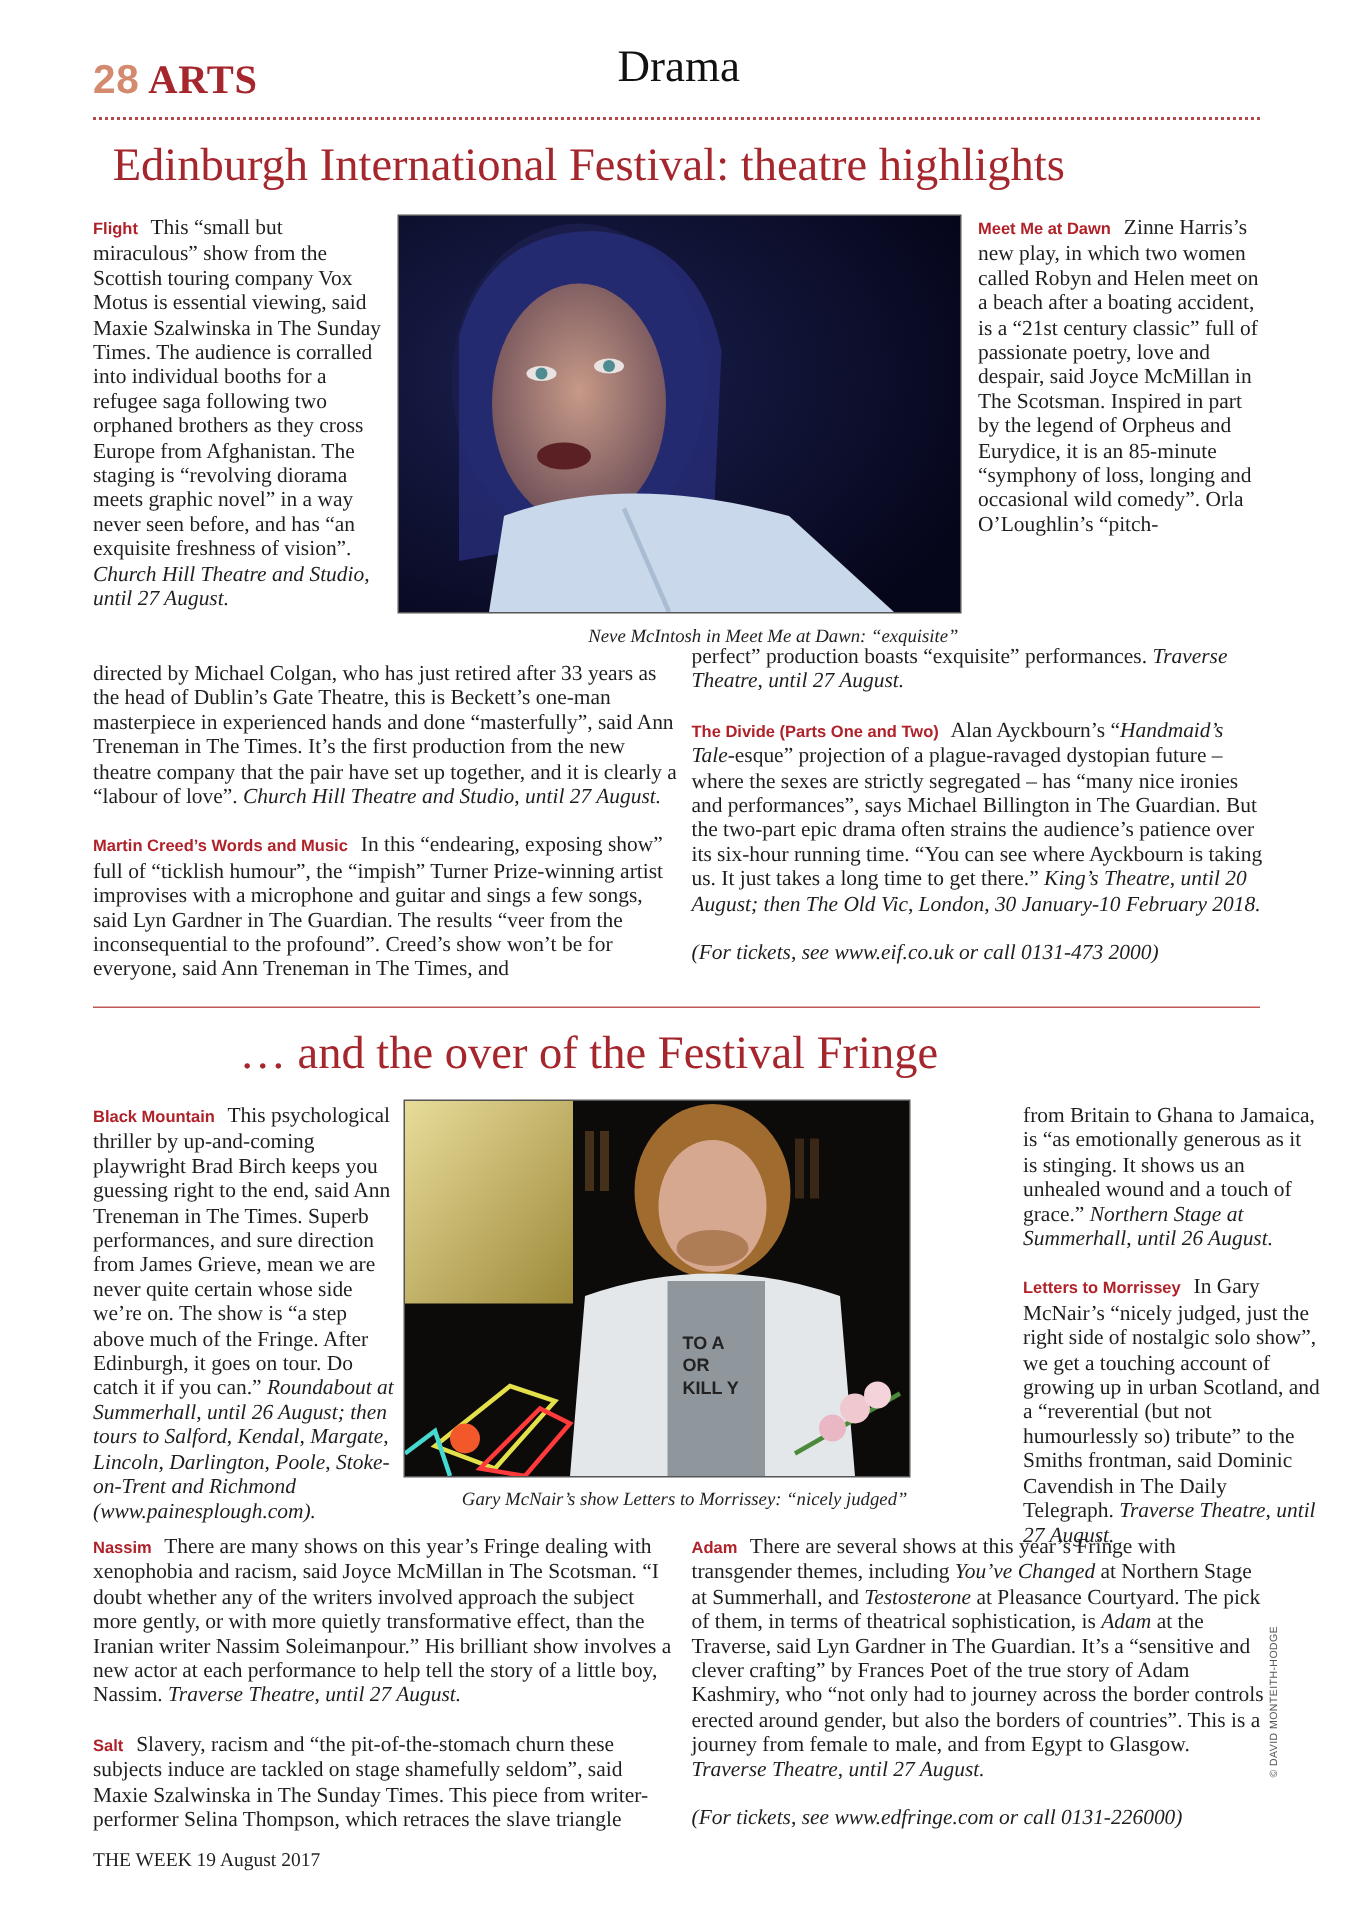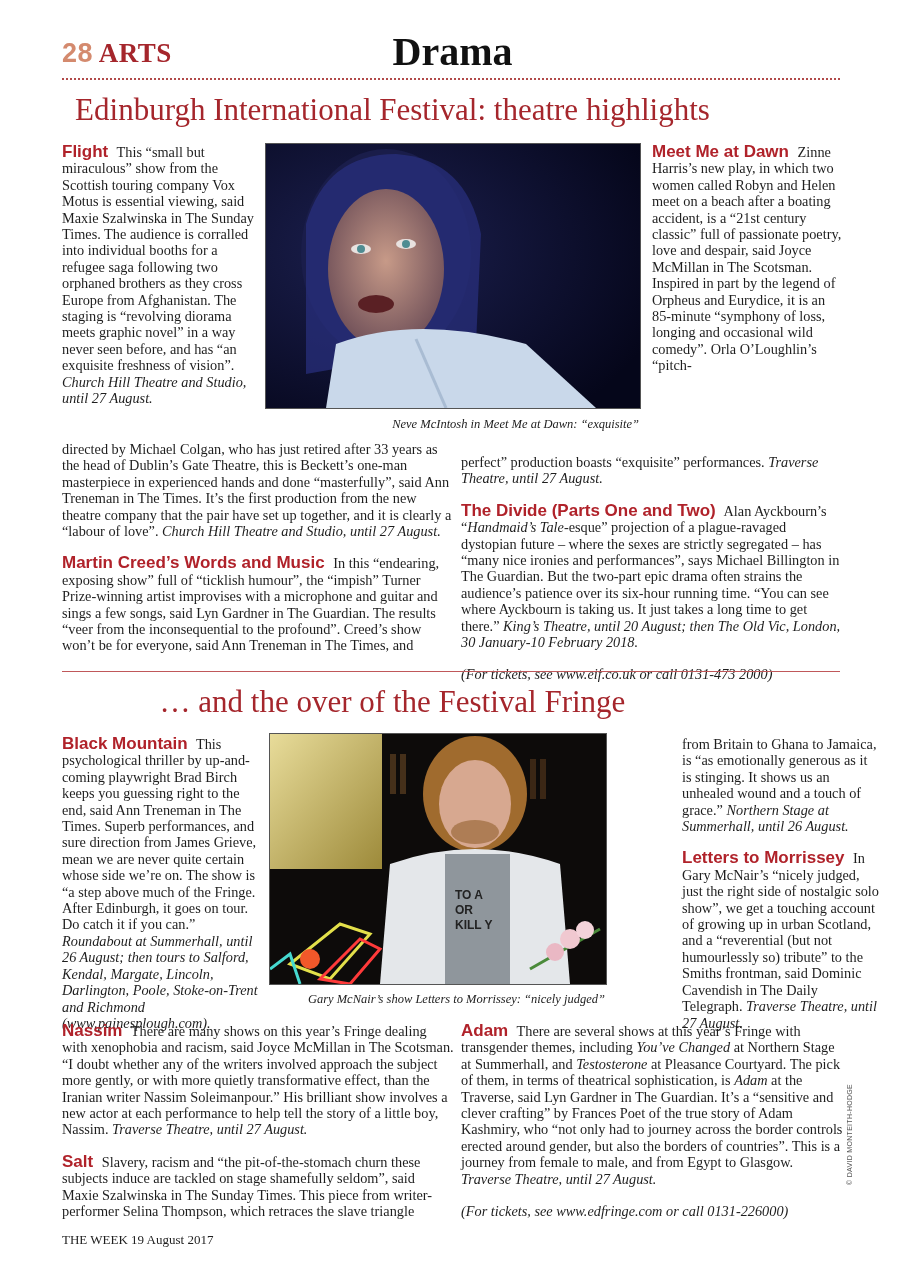--- a/index.html
+++ b/index.html
@@ -2,29 +2,29 @@
 <html><head>
 <meta charset="utf-8">
 <style>
   html, body { margin: 0; padding: 0; background: #ffffff; }
   body { width: 905px; height: 1280px; position: relative; overflow: hidden;
          font-family: "Liberation Serif", "DejaVu Serif", serif; color: #1e1e1e; }
   .abs { position: absolute; }
   .page-num { left: 62px; top: 38px; font-size: 27px; font-weight: bold; letter-spacing: 0.5px; }
   .page-num .num { color: #d48a6e; font-family: "Liberation Sans", sans-serif; font-weight: bold; }
   .page-num .sec { color: #a5262c; }
-  .section-title { left: 0; width: 905px; top: 28px; text-align: center; font-size: 40px; font-weight: bold; color: #111; }
+  .section-title { left: 0; width: 905px; top: 28px; text-align: center; font-size: 30px; font-weight: normal; color: #111; }
   .dotted-rule { left: 62px; width: 778px; top: 78px; border-top: 2px dotted #b24a4a; }
   .solid-rule { left: 62px; width: 778px; top: 671px; border-top: 1.5px solid #c0585a; }
   .headline { left: 0; width: 785px; text-align: center; color: #a5262c; font-size: 31px; }
   .h1 { top: 92px; }
   .h2 { top: 684px; }
   .col { font-size: 14.3px; line-height: 16.4px; }
   .col p { margin: 0 0 16px 0; }
-  .kicker { font-family: "Liberation Sans", sans-serif; font-weight: bold; color: #b0222a; font-size: 17px; margin-right: 5px; }
+  .kicker { font-family: "Liberation Sans", sans-serif; font-weight: bold; color: #b0222a; font-size: 11px; margin-right: 5px; }
   .venue { font-style: italic; }
   .caption { font-style: italic; font-size: 12.5px; text-align: right; color: #222; }
   .photo { border: 1px solid #555; overflow: hidden; }
   .credit { font-family: "Liberation Sans", sans-serif; font-size: 7px; color: #555; transform: rotate(-90deg); transform-origin: left top; white-space: nowrap; letter-spacing: 0.3px; }
   .footer { left: 62px; top: 1232px; font-size: 13px; }
 </style>
 </head>
 <body>
 
 <div class="abs page-num">
@@ -82,21 +82,21 @@
   </p>
 </div>
 
 <div class="abs col" style="left:652px; top:144px; width:190px;">
   <p style="margin:0">
     <span class="kicker">Meet Me at Dawn</span>
     <span>Zinne Harris’s new play, in which two women called Robyn and Helen meet on a beach after a boating accident, is a “21st century classic” full of passionate poetry, love and despair, said Joyce McMillan in The Scotsman. Inspired in part by the legend of Orpheus and Eurydice, it is an 85-minute “symphony of loss, longing and occasional wild comedy”. Orla O’Loughlin’s “pitch-</span>
   </p>
 </div>
 
-<div class="abs col" style="left:461px; top:454px; width:382px;">
+<div class="abs col" style="left:461px; top:430px; width:382px;">
   <p>
     <span>perfect” production boasts “exquisite” performances.</span>
     <span class="venue">Traverse Theatre, until 27 August.</span>
   </p>
   <p>
     <span class="kicker">The Divide (Parts One and Two)</span>
     <span>Alan Ayckbourn’s “</span><i>Handmaid’s Tale</i><span>-esque” projection of a plague-ravaged dystopian future – where the sexes are strictly segregated – has “many nice ironies and performances”, says Michael Billington in The Guardian. But the two-part epic drama often strains the audience’s patience over its six-hour running time. “You can see where Ayckbourn is taking us. It just takes a long time to get there.”</span>
     <span class="venue">King’s Theatre, until 20 August; then The Old Vic, London, 30 January-10 February 2018.</span>
   </p>
   <p class="venue" style="margin:0">(For tickets, see www.eif.co.uk or call 0131-473 2000)</p>

